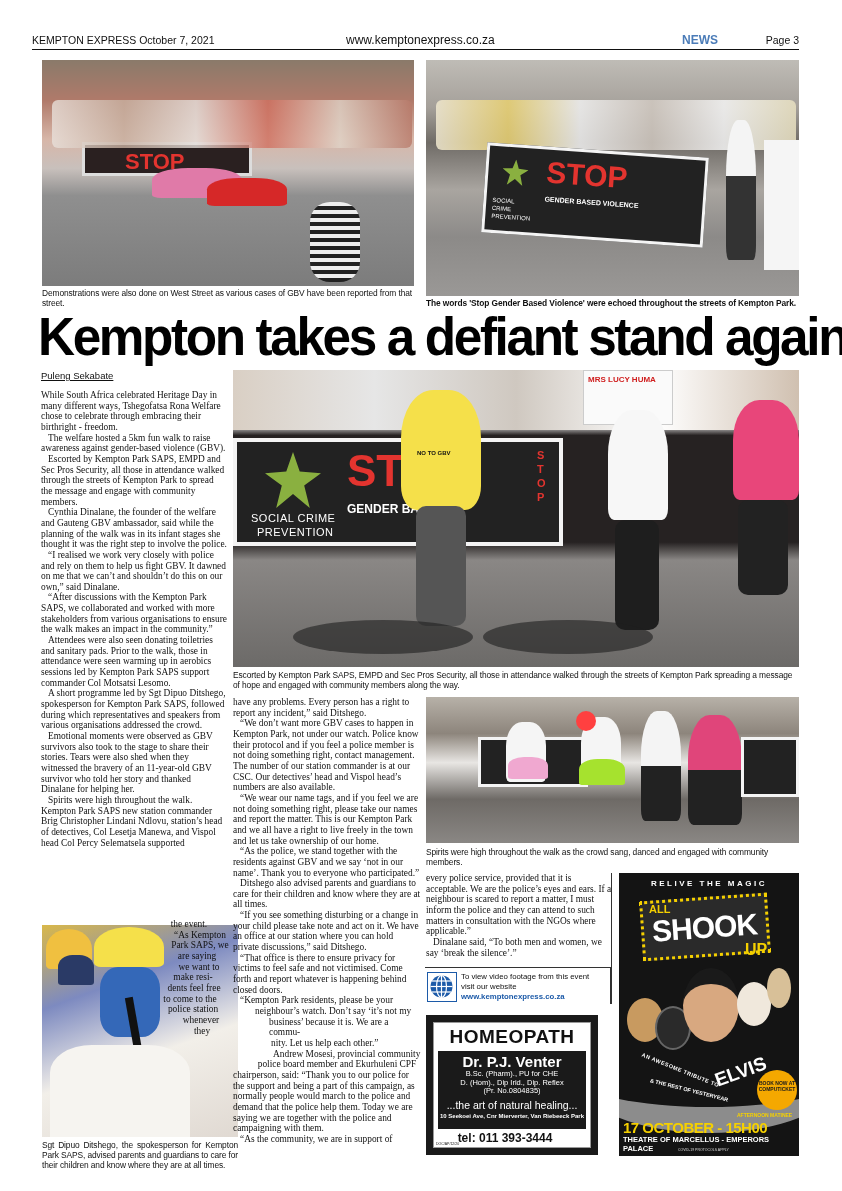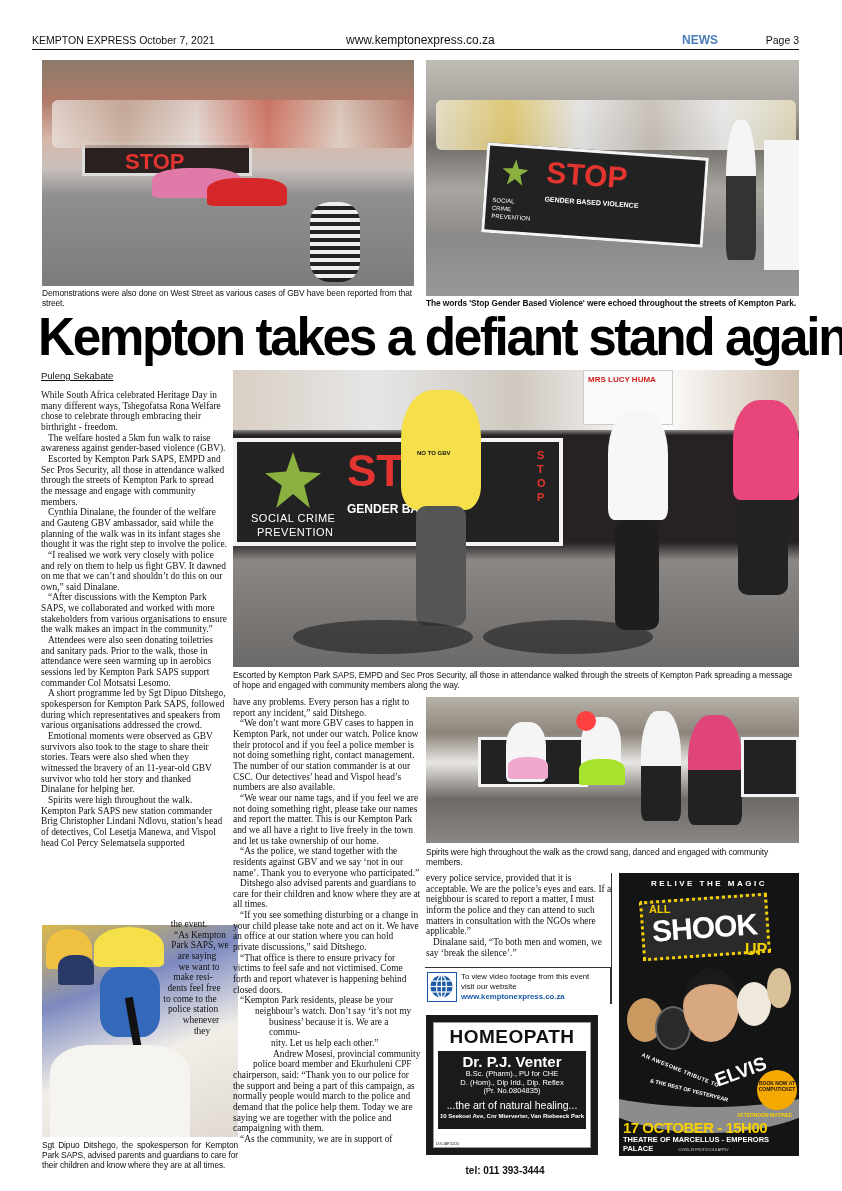--- a/index.html
+++ b/index.html
@@ -56,21 +56,21 @@
   .rule-v { position: absolute; background: #333; }
 
   .homeo { position: absolute; left: 426px; top: 1015px; width: 172px; height: 140px; background: #1a1a1a; padding: 5px; }
   .homeo .inner { position: absolute; left: 7px; top: 7px; right: 7px; bottom: 7px; background: #fff; border: 1px solid #999; }
   .homeo .title { position: absolute; left: 0; right: 0; top: 3px; text-align: center; font-family: "Liberation Sans", sans-serif; font-weight: bold; font-size: 19px; letter-spacing: 0.5px; }
   .homeo .dark { position: absolute; left: 4px; right: 4px; top: 28px; height: 78px; background: #1a1a1a; color: #fff; text-align: center; font-family: "Liberation Sans", sans-serif; }
   .homeo .dr { font-weight: bold; font-size: 15px; line-height: 17px; margin-top: 2px; }
   .homeo .quals { font-size: 7.5px; line-height: 8.5px; }
   .homeo .art { font-size: 10.5px; line-height: 14px; margin-top: 2px; }
   .homeo .addr { font-size: 6px; font-weight: bold; line-height: 9px; }
-  .homeo .tel { position: absolute; left: 0; right: 14px; top: 108px; text-align: center; font-family: "Liberation Sans", sans-serif; font-weight: bold; font-size: 10px; margin-top: 34px; }
+  .homeo .tel { position: absolute; left: 0; right: 14px; top: 108px; text-align: center; font-family: "Liberation Sans", sans-serif; font-weight: bold; font-size: 12px; }
   .homeo .code { position: absolute; left: 2px; bottom: 1px; font-size: 3.5px; font-family: "Liberation Sans", sans-serif; }
 
   .elvis { position: absolute; left: 619px; top: 873px; width: 180px; height: 283px; background: #141414; overflow: hidden; font-family: "Liberation Sans", sans-serif; }
   .elvis .relive { position: absolute; left: 0; right: 0; top: 6px; text-align: center; color: #fff; font-size: 8px; font-weight: bold; letter-spacing: 2.5px; }
   .elvis .marquee { position: absolute; left: 22px; top: 24px; width: 128px; height: 60px; border: 3px dotted #f5d000; transform: rotate(-4deg); background: #2a2a2a; }
   .elvis .all { position: absolute; left: 30px; top: 30px; color: #f5d000; font-weight: bold; font-size: 11px; }
   .elvis .shook { position: absolute; left: 33px; top: 38px; color: #fff; font-weight: bold; font-size: 30px; letter-spacing: -1px; transform: rotate(-4deg); }
   .elvis .up { position: absolute; left: 126px; top: 68px; color: #f5d000; font-weight: bold; font-size: 16px; }
   .elvis .faces { position: absolute; left: 8px; top: 95px; width: 164px; height: 90px; }
   .elvis .face { position: absolute; border-radius: 50%; }
@@ -191,21 +191,21 @@
   <p>“We wear our name tags, and if you feel we are not doing something right, please take our names and report the matter. This is our Kempton Park and we all have a right to live freely in the town and let us take ownership of our home.</p>
   <p>“As the police, we stand together with the residents against GBV and we say ‘not in our name’. Thank you to everyone who participated.”</p>
   <p>Ditshego also advised parents and guardians to care for their children and know where they are at all times.</p>
   <p>“If you see something disturbing or a change in your child please take note and act on it. We have an office at our station where you can hold private discussions,” said Ditshego.</p>
   <p>“That office is there to ensure privacy for victims to feel safe and not victimised. Come forth and report whatever is happening behind closed doors.</p>
   <div style="padding-left:7px;">“Kempton Park residents, please be your</div>
   <div style="padding-left:22px;">neighbour’s watch. Don’t say ‘it’s not my</div>
   <div style="padding-left:36px;">business’ because it is. We are a commu-</div>
   <div style="padding-left:38px;">nity. Let us help each other.”</div>
   <div style="padding-left:40px;">Andrew Mosesi, provincial community</div>
-  <div style="padding-left:20px;">police board member and Ekurhuleni CPF</div>
+  <div style="padding-left:20px;text-align:center;">police board member and Ekurhuleni CPF</div>
   <p class="first">chairperson, said: “Thank you to our police for the support and being a part of this campaign, as normally people would march to the police and demand that the police help them. Today we are saying we are together with the police and campaigning with them.</p>
   <p>“As the community, we are in support of</p>
 </div>
 
 <div class="photo" id="p4">
   <div class="banner" style="left:52px;top:40px;width:110px;height:50px;"></div>
   <div class="person" style="left:80px;top:25px;width:40px;height:60px;background:#f5f5f5;"></div>
   <div class="person" style="left:82px;top:60px;width:40px;height:22px;background:#f0a8d0;"></div>
   <div class="person" style="left:155px;top:20px;width:40px;height:65px;background:#f5f5f5;"></div>
   <div class="person" style="left:150px;top:14px;width:20px;height:20px;background:#ff4040;border-radius:50%;"></div>

